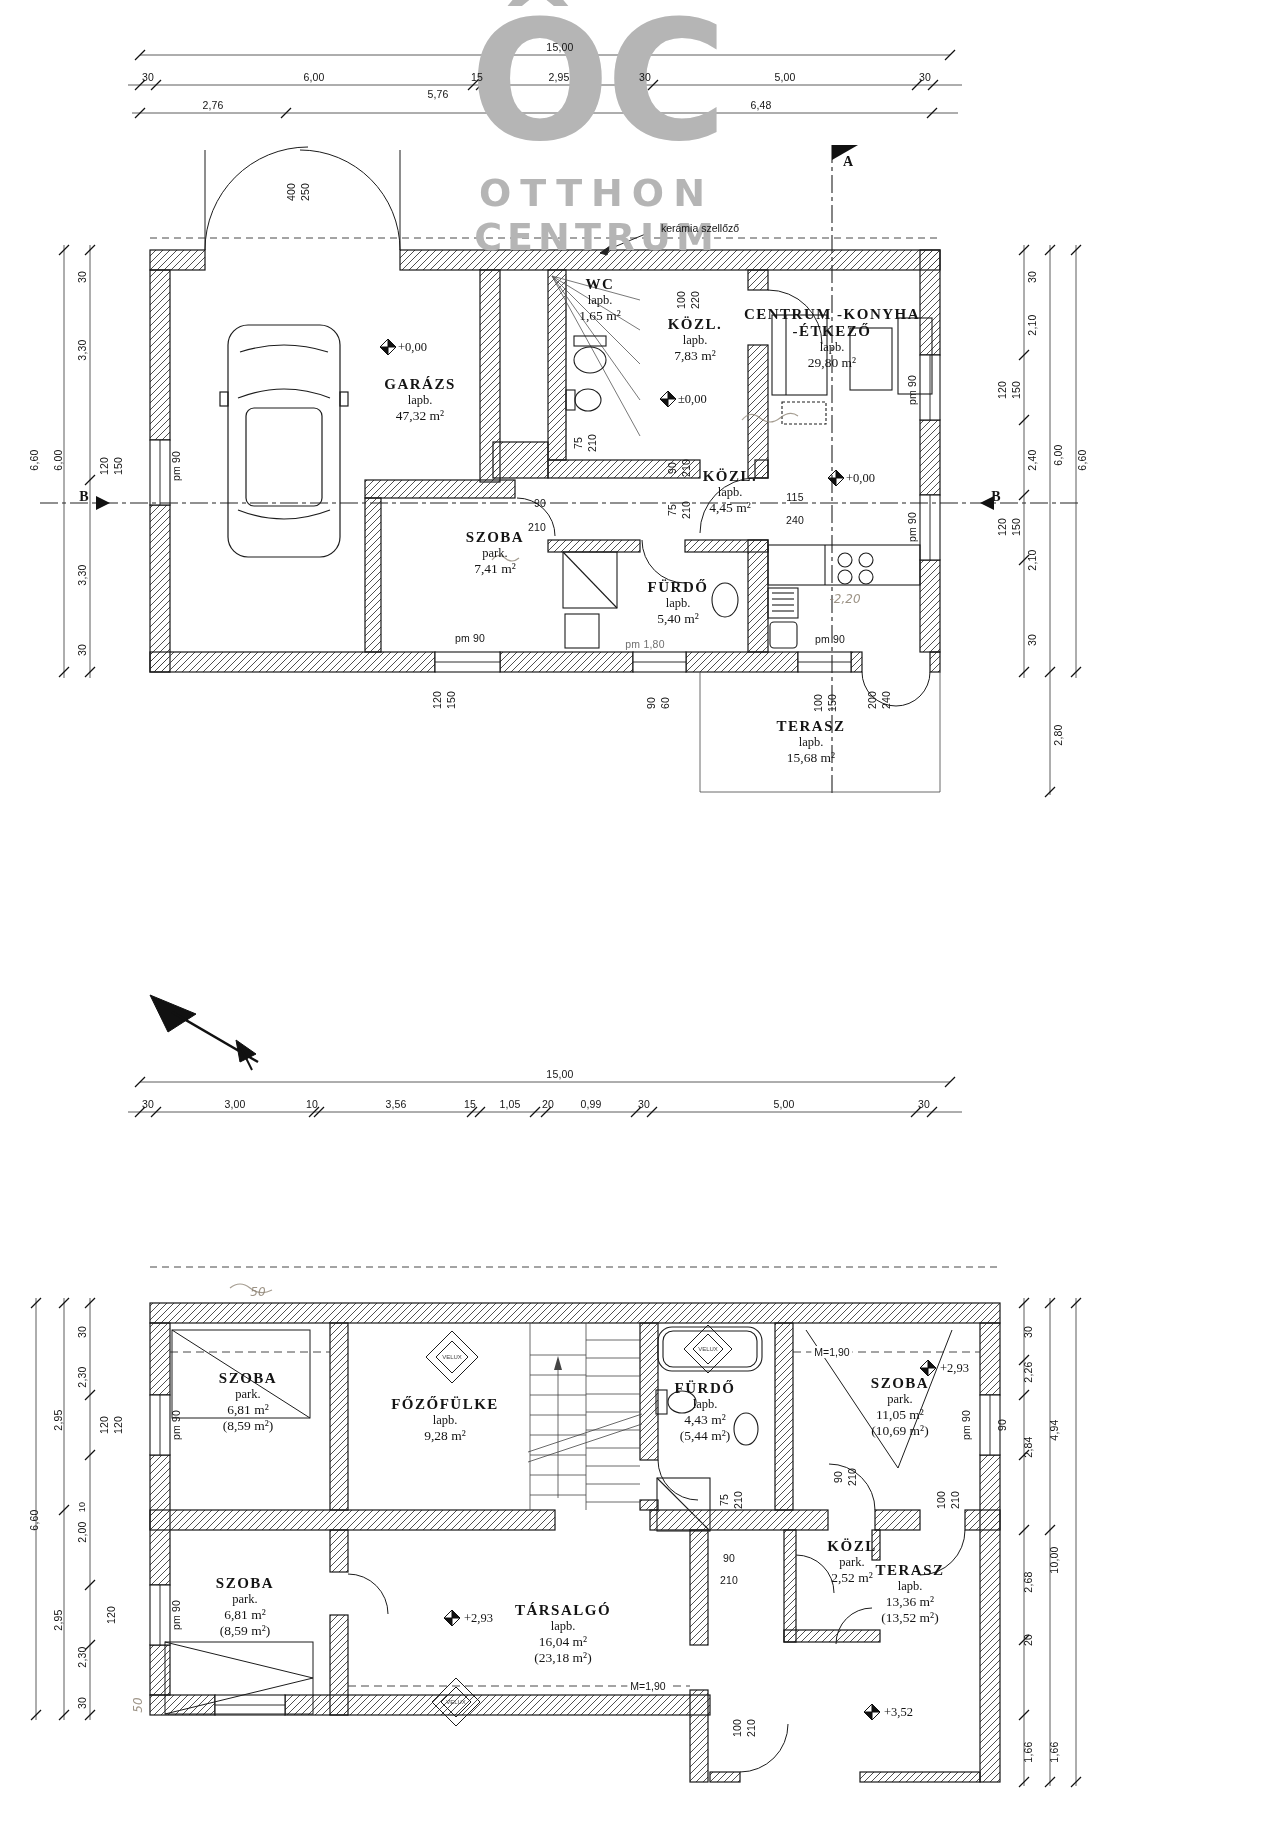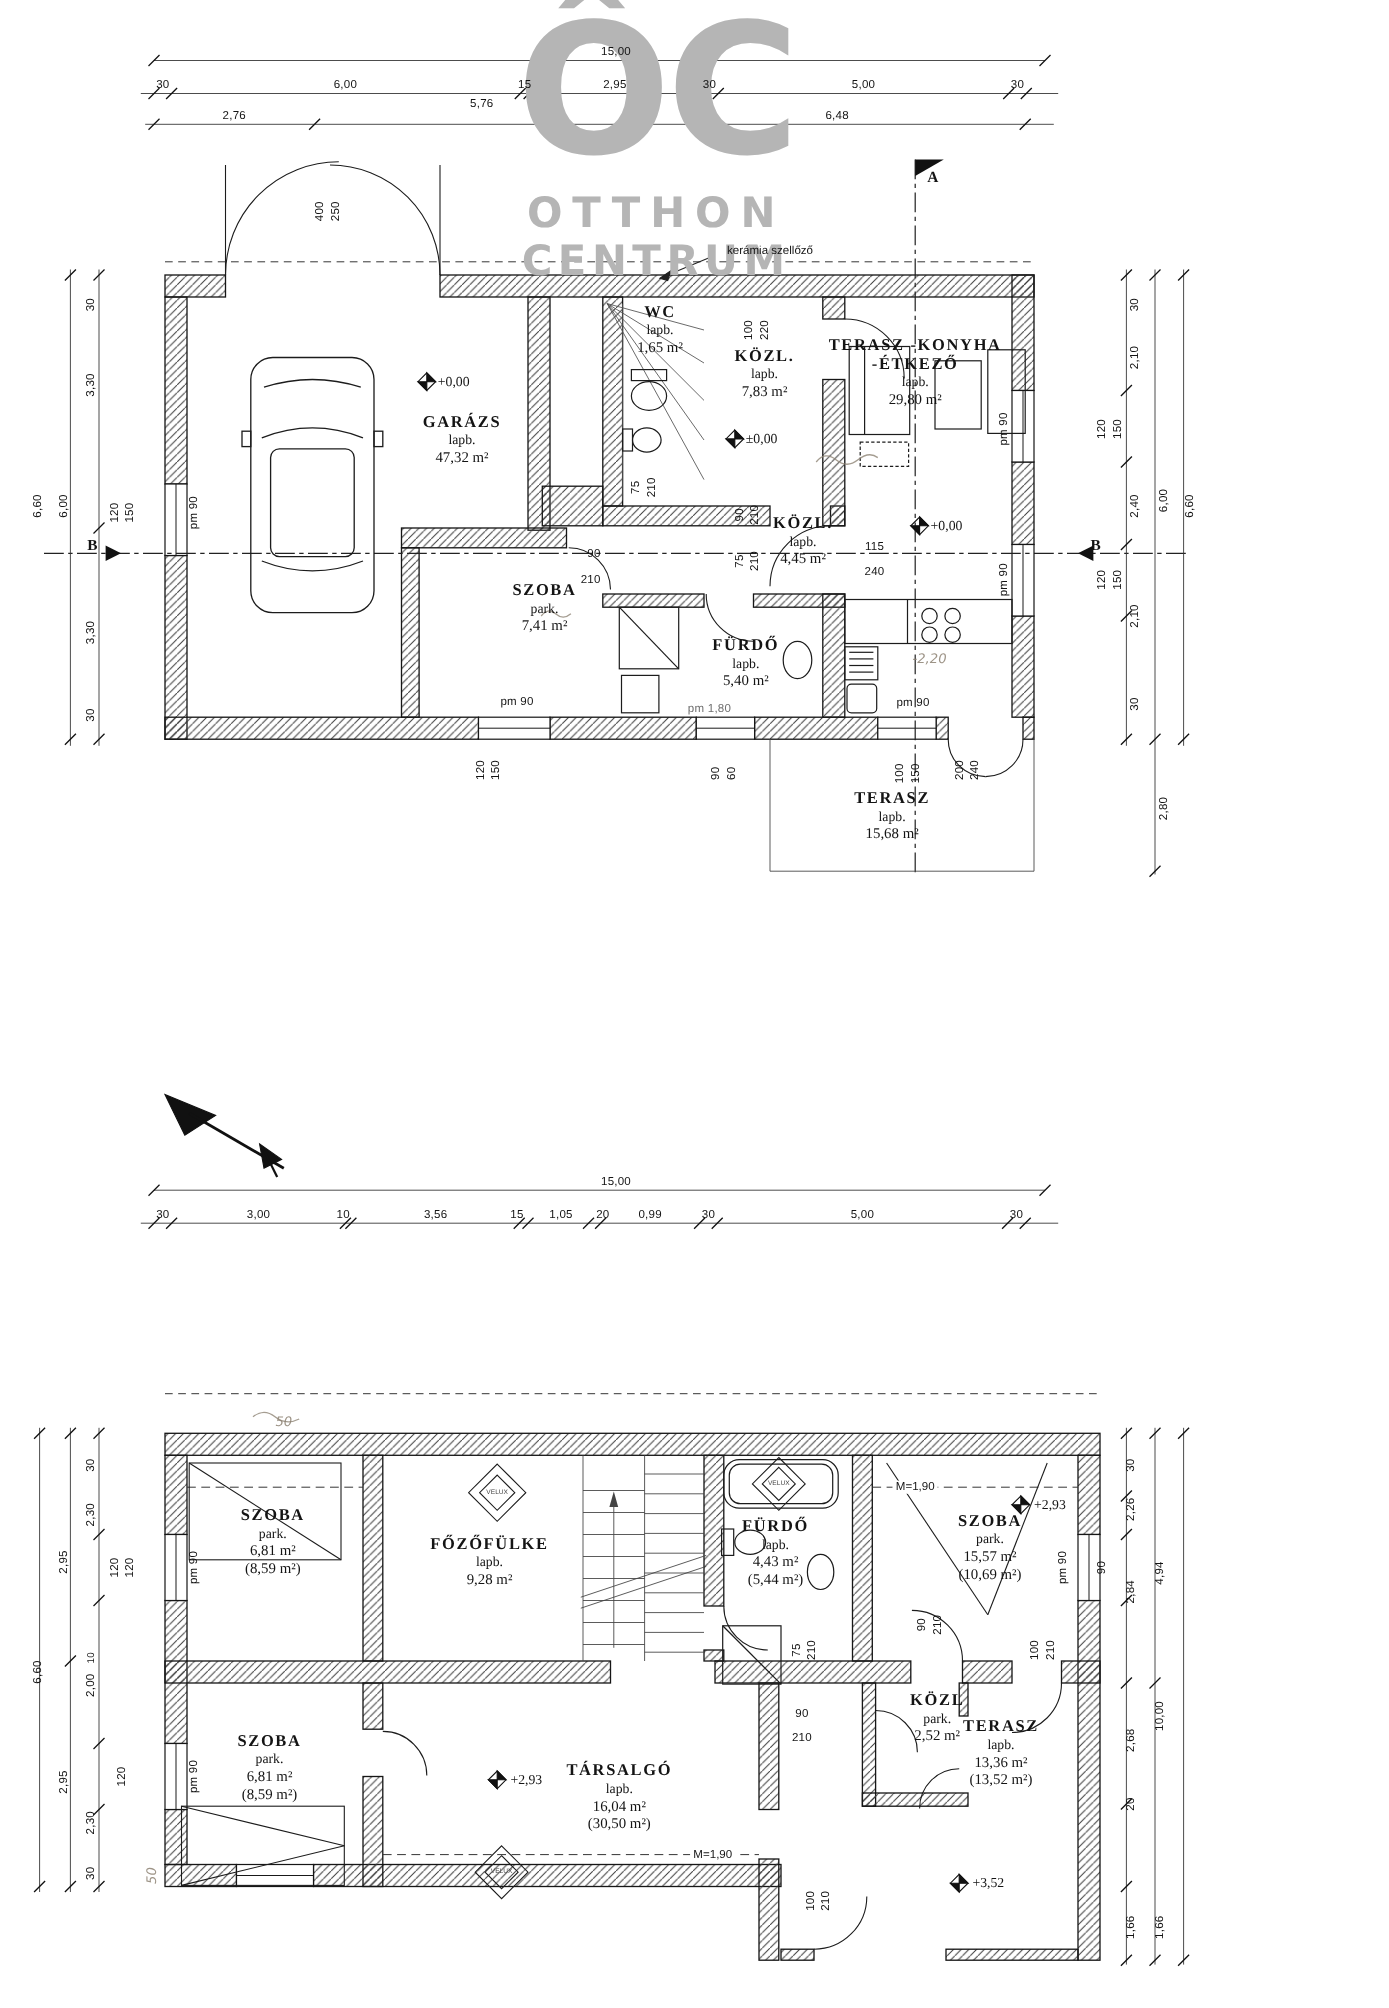--- a/index.html
+++ b/index.html
@@ -453,21 +453,21 @@
   <span class="rn">WC</span>
   <span class="rs">lapb.</span>
   <span class="ra">1,65 m²</span>
 </div>
 <div class="rb" style="left:695px;top:316px">
   <span class="rn">KÖZL.</span>
   <span class="rs">lapb.</span>
   <span class="ra">7,83 m²</span>
 </div>
 <div class="rb" style="left:832px;top:306px">
-  <span class="rn">TERASZ -KONYHA</span>
+  <span class="rn">CENTRUM -KONYHA</span>
   <span class="rn">-ÉTKEZŐ</span>
   <span class="rs">lapb.</span>
   <span class="ra">29,80 m²</span>
 </div>
 <div class="rb" style="left:730px;top:468px">
   <span class="rn">KÖZL.</span>
   <span class="rs">lapb.</span>
   <span class="ra">4,45 m²</span>
 </div>
 <div class="rb" style="left:495px;top:529px">
@@ -573,34 +573,34 @@
 </div>
 <div class="rb" style="left:705px;top:1380px">
   <span class="rn">FÜRDŐ</span>
   <span class="rs">lapb.</span>
   <span class="ra">4,43 m²</span>
   <span class="ra">(5,44 m²)</span>
 </div>
 <div class="rb" style="left:900px;top:1375px">
   <span class="rn">SZOBA</span>
   <span class="rs">park.</span>
-  <span class="ra">15,57 m²</span>
+  <span class="ra">11,05 m²</span>
   <span class="ra">(10,69 m²)</span>
 </div>
 <div class="rb" style="left:245px;top:1575px">
   <span class="rn">SZOBA</span>
   <span class="rs">park.</span>
   <span class="ra">6,81 m²</span>
   <span class="ra">(8,59 m²)</span>
 </div>
 <div class="rb" style="left:563px;top:1602px">
   <span class="rn">TÁRSALGÓ</span>
   <span class="rs">lapb.</span>
   <span class="ra">16,04 m²</span>
-  <span class="ra">(30,50 m²)</span>
+  <span class="ra">(23,18 m²)</span>
 </div>
 <div class="rb" style="left:852px;top:1538px">
   <span class="rn">KÖZL</span>
   <span class="rs">park.</span>
   <span class="ra">2,52 m²</span>
 </div>
 <div class="rb" style="left:910px;top:1562px">
   <span class="rn">TERASZ</span>
   <span class="rs">lapb.</span>
   <span class="ra">13,36 m²</span>

